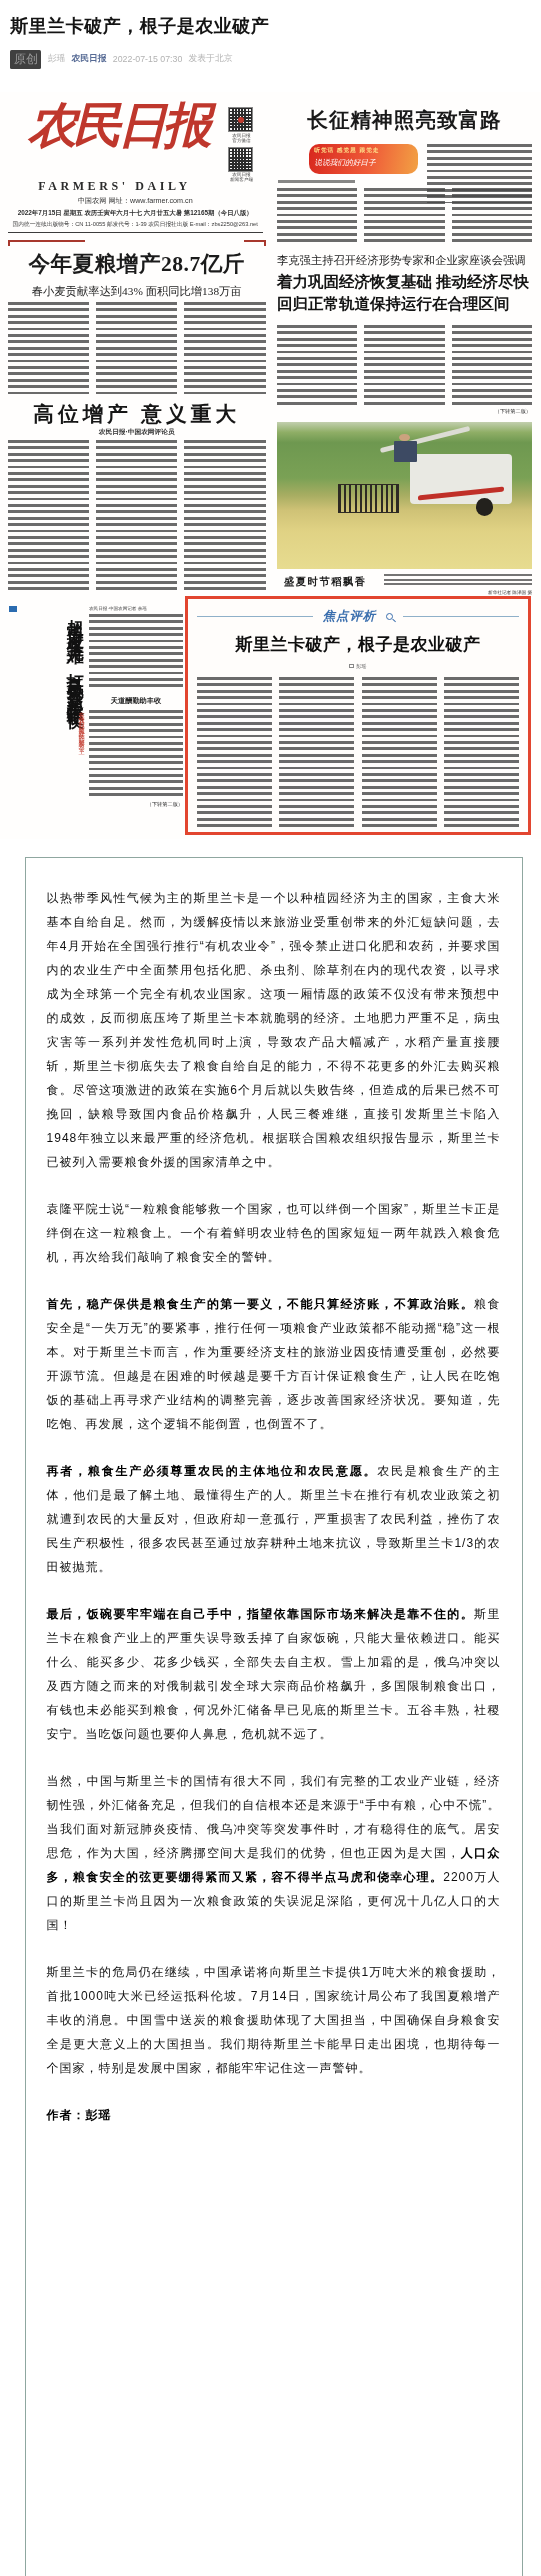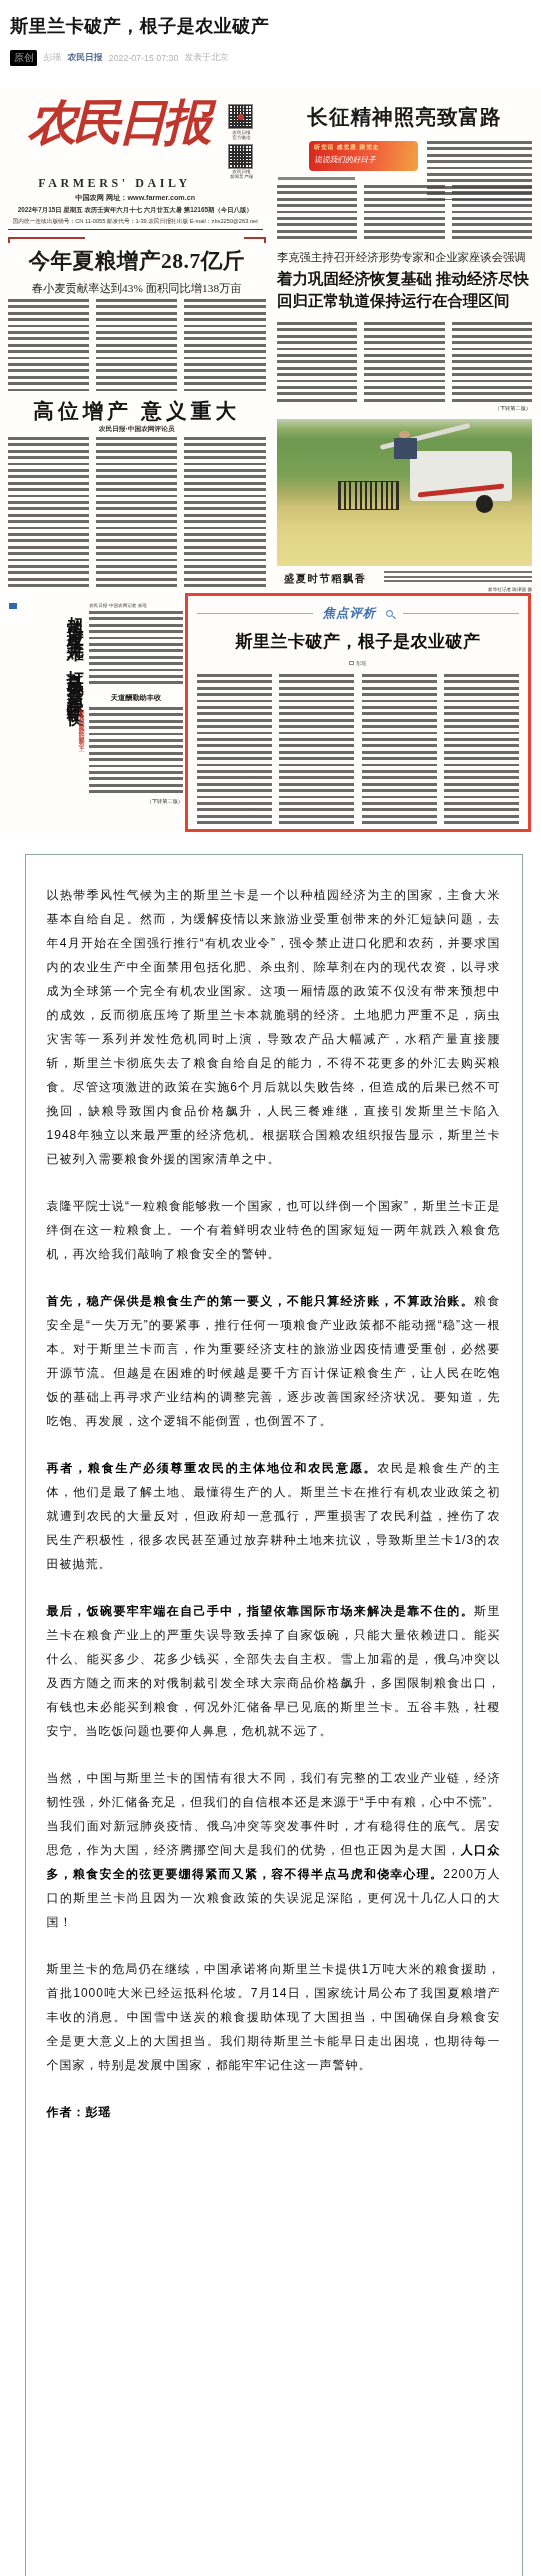--- a/index.html
+++ b/index.html
@@ -4,41 +4,41 @@
 <style>
   * { margin:0; padding:0; box-sizing:border-box; }
   html,body { background:#ffffff; }
   body { width:542px; font-family:"Liberation Sans","DejaVu Sans",sans-serif; color:#222; }
   .serif { font-family:"Liberation Serif","DejaVu Serif",serif; }
 
   
   .page-header { padding:14.4px 10.3px 0 10.3px; }
   .article-title { font-size:18px; font-weight:700; color:#141414; letter-spacing:0.5px; line-height:1.4; }
   .byline-row { display:flex; align-items:center; gap:6.2px; margin-top:10.3px; font-size:8.8px; color:#b2b2b2; }
-  .orig-badge { background:#000000; color:#9a9a9a; font-size:10px; padding:1px 3.6px; border-radius:1.5px; }
+  .orig-badge { background:#404040; color:#9a9a9a; font-size:12px; padding:1px 3.6px; border-radius:1.5px; }
   .account-link { color:#576b95; font-weight:600; text-decoration:none; }
 
   
   .newspaper { position:relative; width:542px; height:747px; margin-top:23px; background:#fffefd; overflow:hidden; }
   .abs { position:absolute; }
   .nz-lines { background-image:repeating-linear-gradient(180deg, rgba(70,70,70,.8) 0 2.8px, transparent 2.8px 6.4px); }
   .cols3 { display:flex; gap:7.2px; }
   .cols3 > div, .cols4 > div { flex:1; }
   .cols4 { display:flex; gap:7.2px; }
 
   
   .calligraphy { left:28px; top:7.2px; width:198px; font-size:49px; font-weight:800; font-style:italic;
                  color:#bf372c; letter-spacing:-4.1px; font-family:"Liberation Serif","DejaVu Serif",serif; line-height:1.1; }
   .qr { left:228px; width:25px; height:25px; border:0.5px solid #888;
         background-image:repeating-linear-gradient(0deg,#2b2b2b 0 1.5px,transparent 1.5px 3.1px),
                          repeating-linear-gradient(90deg,#2b2b2b 0 1.5px,#f4f4f4 1.5px 3.1px); }
   .qr-label { left:226px; width:31px; text-align:center; font-size:4.6px; color:#444; line-height:1.2; }
   .qr-dot { position:absolute; left:8.8px; top:8.8px; width:6.2px; height:6.2px; background:#c23b2e; border-radius:50%; }
   .mast-eng { left:28px; top:87px; width:173px; text-align:center; font-size:12px; font-weight:700; letter-spacing:3.6px; color:#2c2c2c; }
-  .mast-web { left:7.7px; top:104px; width:255px; text-align:center; font-size:7.2px; font-weight:700; color:#333; }
+  .mast-web { left:7.7px; top:104px; width:255px; text-align:center; font-size:7.2px; font-weight:400; color:#333; }
   .mast-date { left:7.7px; top:117px; width:255px; text-align:center; font-size:6.4px; font-weight:700; color:#2e2e2e; white-space:nowrap; overflow:hidden; }
   .mast-pub { left:7.7px; top:129px; width:255px; text-align:center; font-size:5.7px; color:#3a3a3a; white-space:nowrap; overflow:hidden; }
   .mast-rule { left:7.7px; top:140px; width:255px; height:1px; background:#3c3c3c; }
 
   
   .red-corner-l { left:7.7px; top:148px; width:77px; height:6.2px; border-top:2.1px solid #a8382d; border-left:2.1px solid #a8382d; }
   .red-corner-r { left:244px; top:148px; width:21.6px; height:6.2px; border-top:2.1px solid #a8382d; border-right:2.1px solid #a8382d; }
   .a1-headline { left:7.7px; top:157px; width:258px; text-align:center; font-size:21.6px; font-weight:900; color:#1b1b1b; letter-spacing:0.5px; }
   .a1-subhead { left:7.7px; top:192px; width:258px; text-align:center; font-size:11.3px; color:#222; }
   .a1-cols { left:7.7px; top:210px; width:258px; height:94px; }
@@ -58,21 +58,21 @@
   .a5-text { left:89px; top:514px; width:94px; height:228px; }
   .a5-byline { font-size:4.6px; color:#444; white-space:nowrap; overflow:hidden; margin-bottom:3.1px; }
   .a5-block1 { height:77px; }
   .a5-subhead { text-align:center; font-size:7.2px; font-weight:700; color:#222; margin:5.2px 0 4.1px 0; }
   .a5-block2 { height:88px; }
   .jump-note { text-align:right; font-size:5.2px; color:#333; margin-top:3.1px; }
 
   
   .a3-headline { left:277px; top:14.4px; width:255px; text-align:center; font-size:20.6px; font-weight:800; color:#1a1a1a; letter-spacing:1px; }
   .banner { left:309px; top:52px; width:109px; height:30px; background:linear-gradient(100deg,#d8281e,#ef5a38 55%,#f2a244);
-            border-radius:4px; padding:3.6px 5.2px; overflow:hidden; }
+            border-radius:10px; padding:3.6px 5.2px; overflow:hidden; }
   .banner-l1 { font-size:5.7px; font-weight:700; color:#ffe08a; letter-spacing:1px; }
   .banner-l2 { font-size:7.7px; font-style:italic; color:#fff; font-family:"Liberation Serif","DejaVu Serif",serif; margin-top:2.1px; }
   .a3-sidecol { left:427px; top:52px; width:105px; height:59px; }
   .a3-bylinebar { left:278px; top:88px; width:77px; height:3.6px; background:rgba(70,70,70,.65); }
   .a3-cols { left:277px; top:96px; width:255px; height:58px; }
   .a3-cols > div { height:100%; }
 
   .a4-kicker { left:277px; top:161px; width:255px; font-size:11.3px; color:#1d1d1d; white-space:nowrap; }
   .a4-headline { left:277px; top:179px; width:255px; font-size:15.5px; font-weight:800; color:#141414; line-height:1.45; }
   .a4-cols { left:277px; top:233px; width:255px; height:81px; }

